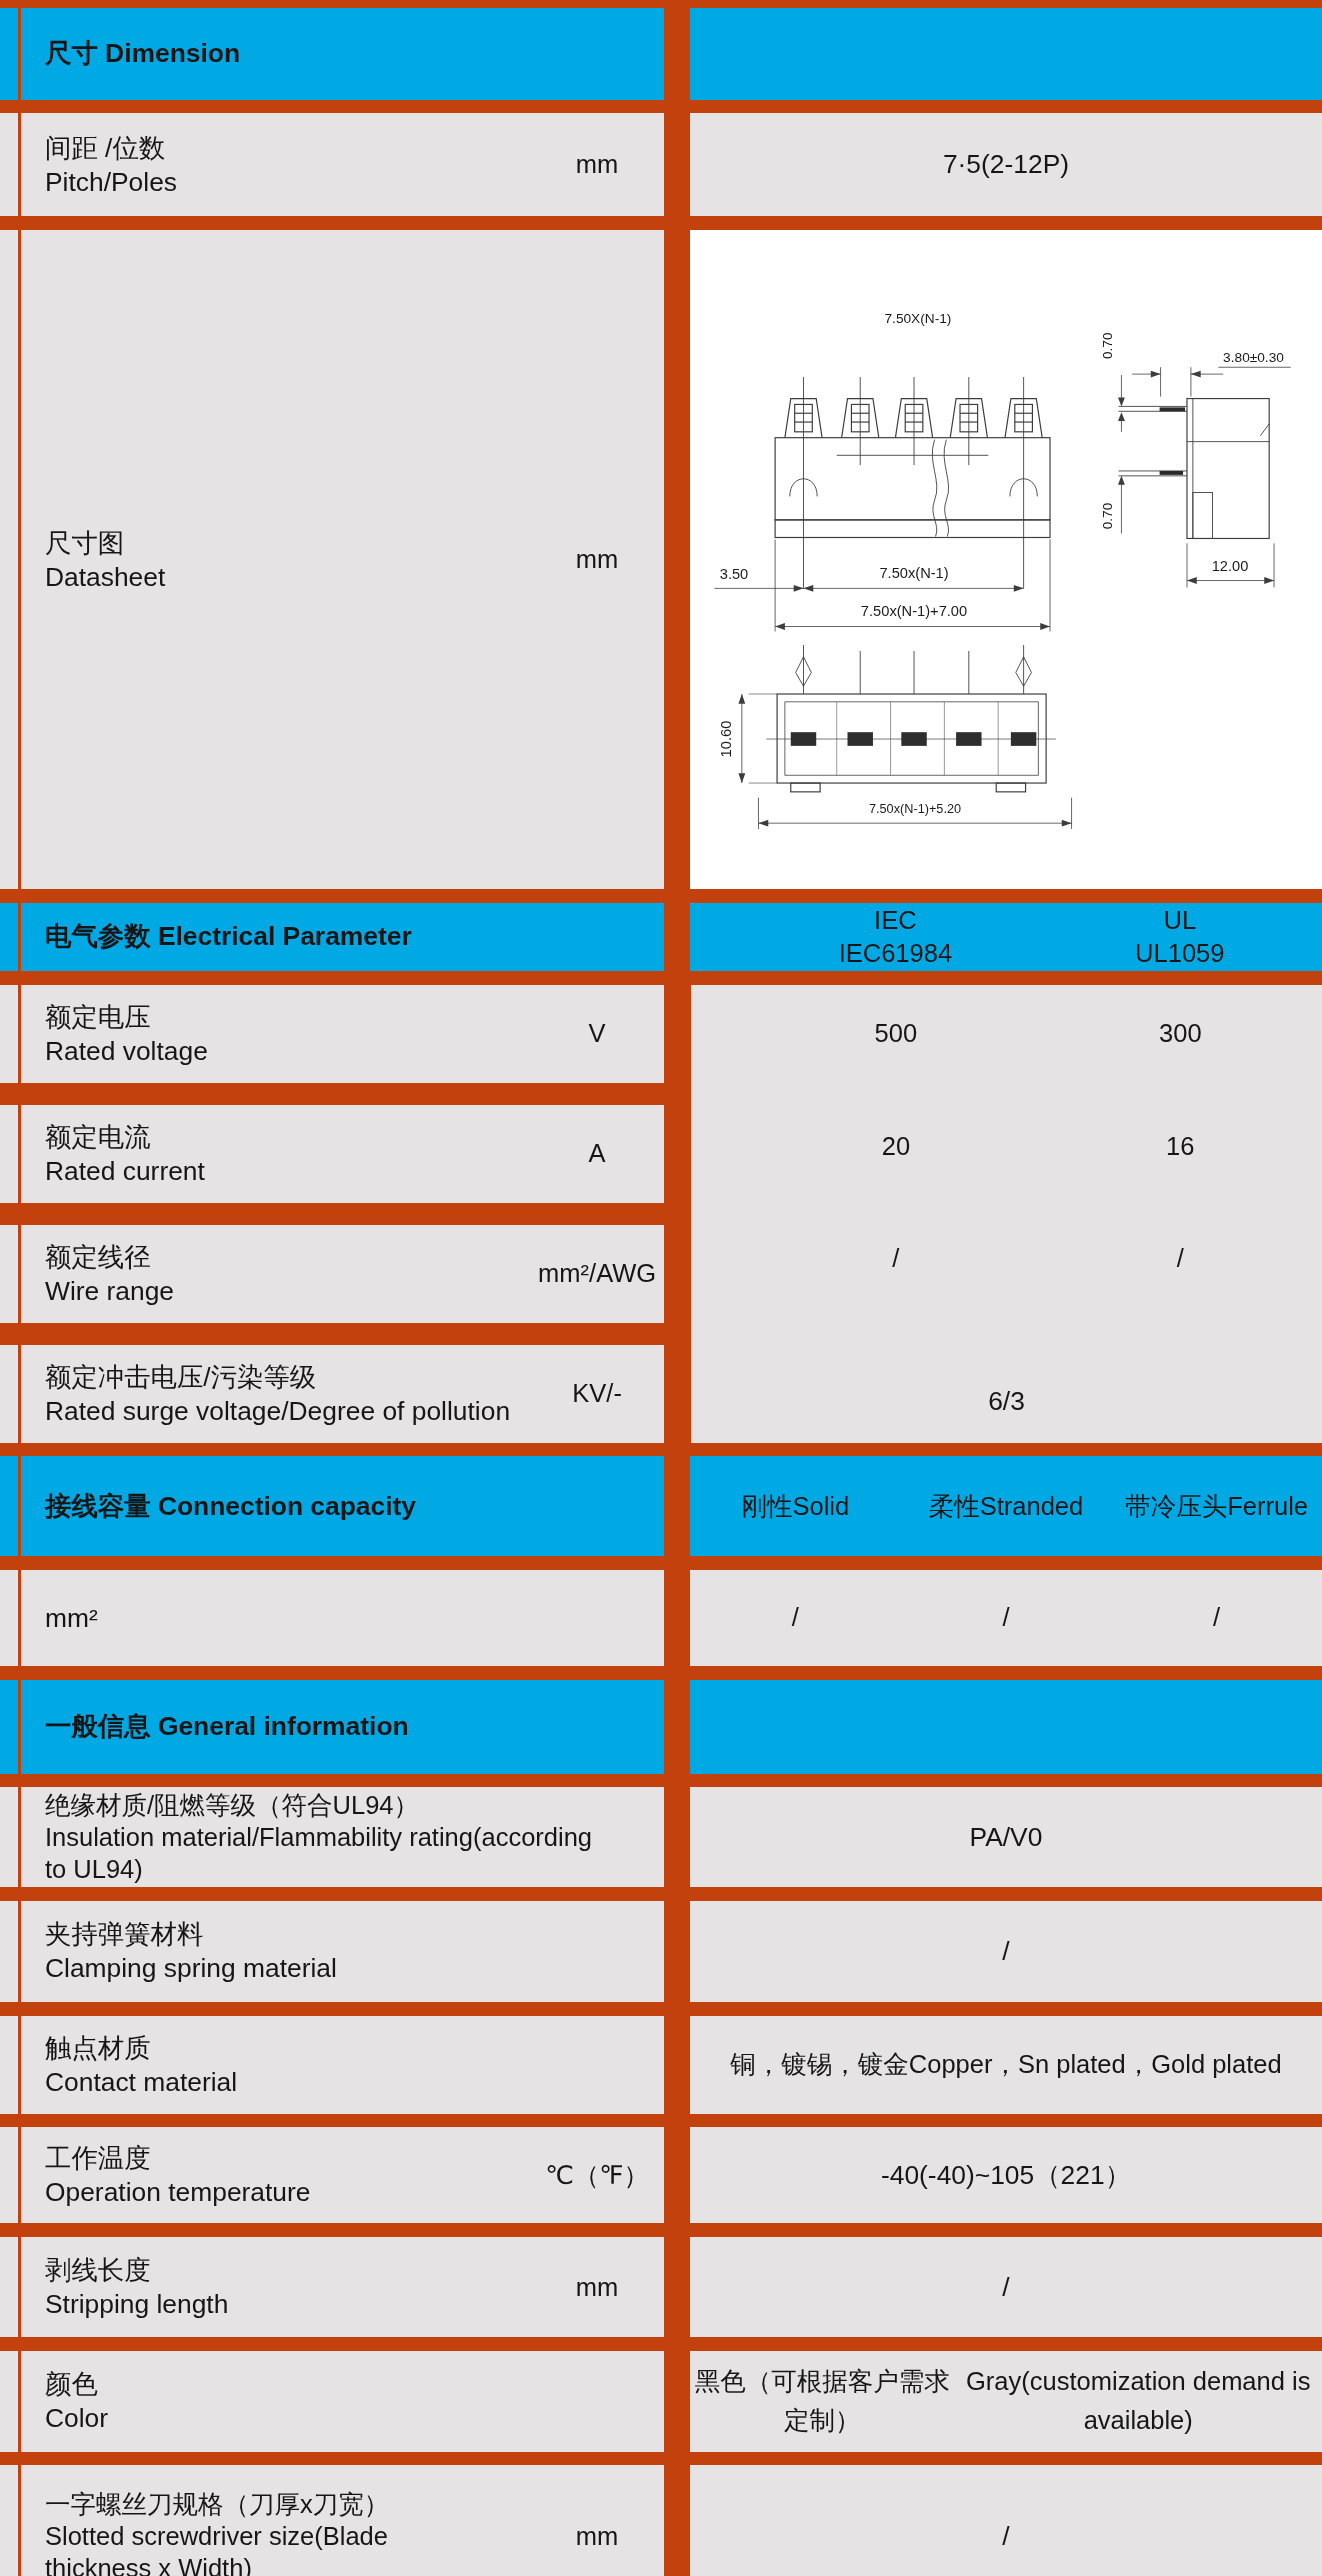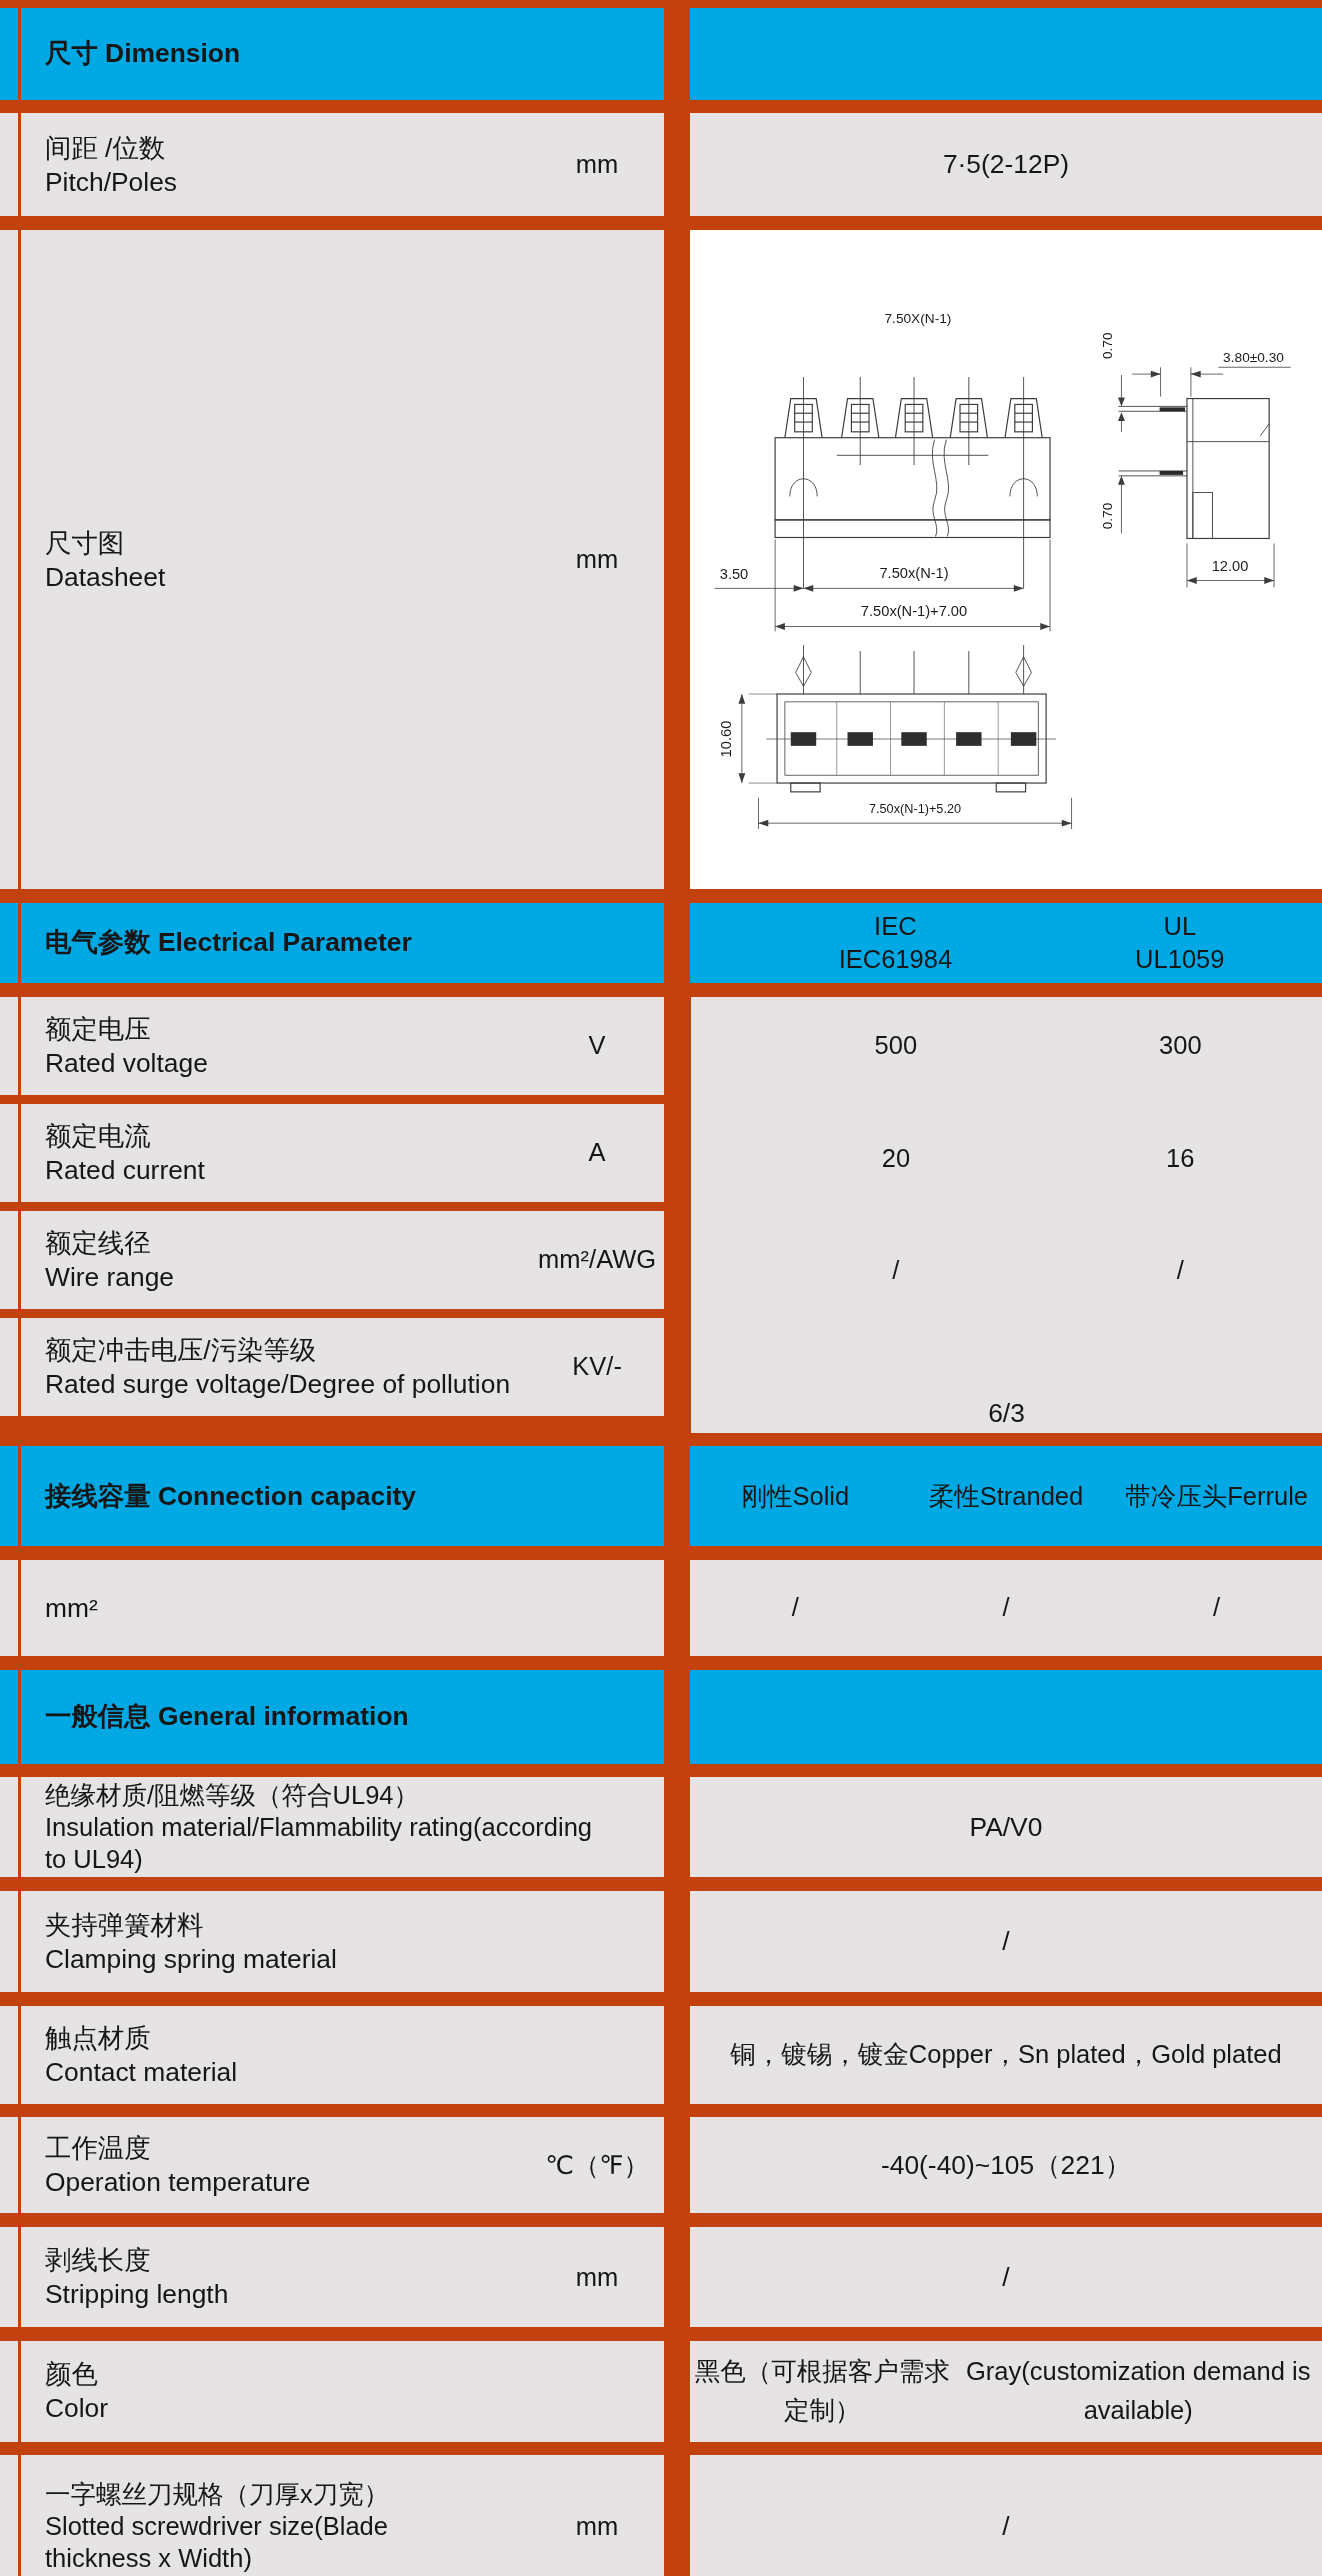--- a/index.html
+++ b/index.html
@@ -26,21 +26,21 @@
   .vline2{font-size:25.5px;line-height:39px;text-align:center;}
   
   .cols2{display:flex;width:100%;height:100%;padding-left:10%;box-sizing:border-box;}
   .cols2 > div{flex:1;display:flex;flex-direction:column;align-items:center;justify-content:center;font-size:25.5px;line-height:33px;text-align:center;}
   
   .cols3{display:flex;width:100%;height:100%;}
   .cols3 > div{flex:1;display:flex;flex-direction:row;align-items:center;justify-content:center;font-size:25.5px;line-height:33px;text-align:center;}
   
   .elec{display:flex;margin-bottom:13.7px;}
   .elec-left{width:665px;margin-right:25.5px;flex:none;}
-  .elec-lrow{display:flex;height:98px;margin-bottom:9px;}
+  .elec-lrow{display:flex;height:98px;margin-bottom:22px;}
   .elec-lrow:last-child{margin-bottom:0;}
   .elec-lrow .lblock{width:643px;}
   .elec-right{width:632px;flex:none;}
   .elec-vrow{height:98px;margin-bottom:14.7px;display:flex;align-items:flex-end;justify-content:center;}
   .elec-vrow:last-child{margin-bottom:0;}
   svg text{font-family:"Liberation Sans","DejaVu Sans",sans-serif;fill:#1c1c1c;}
   .drawing-wrap{width:632px;height:659px;}
 </style>
 </head>
 <body>
@@ -240,21 +240,21 @@
               <path d="M70,606 l10,-3.5 l0,7 z" fill="#3c3c3c" stroke="none"></path>
               <path d="M390,606 l-10,-3.5 l0,7 z" fill="#3c3c3c" stroke="none"></path>
               <text x="230" y="596" font-size="13" text-anchor="middle" stroke="none">7.50x(N-1)+5.20</text>
             </g>
           </g>
         </svg>
       </div>
     </div>
   </div>
 
-  <div class="row hdr" style="height:80px">
+  <div class="row hdr" style="height:68px">
     <div class="sliver cyan"></div>
     <div class="lblock cyan">
       <div class="label-text">电气参数 Electrical Parameter</div>
     </div>
     <div class="vblock cyan">
       <div class="cols2">
         <div>
           <div>IEC</div>
           <div>IEC61984</div>
         </div>

